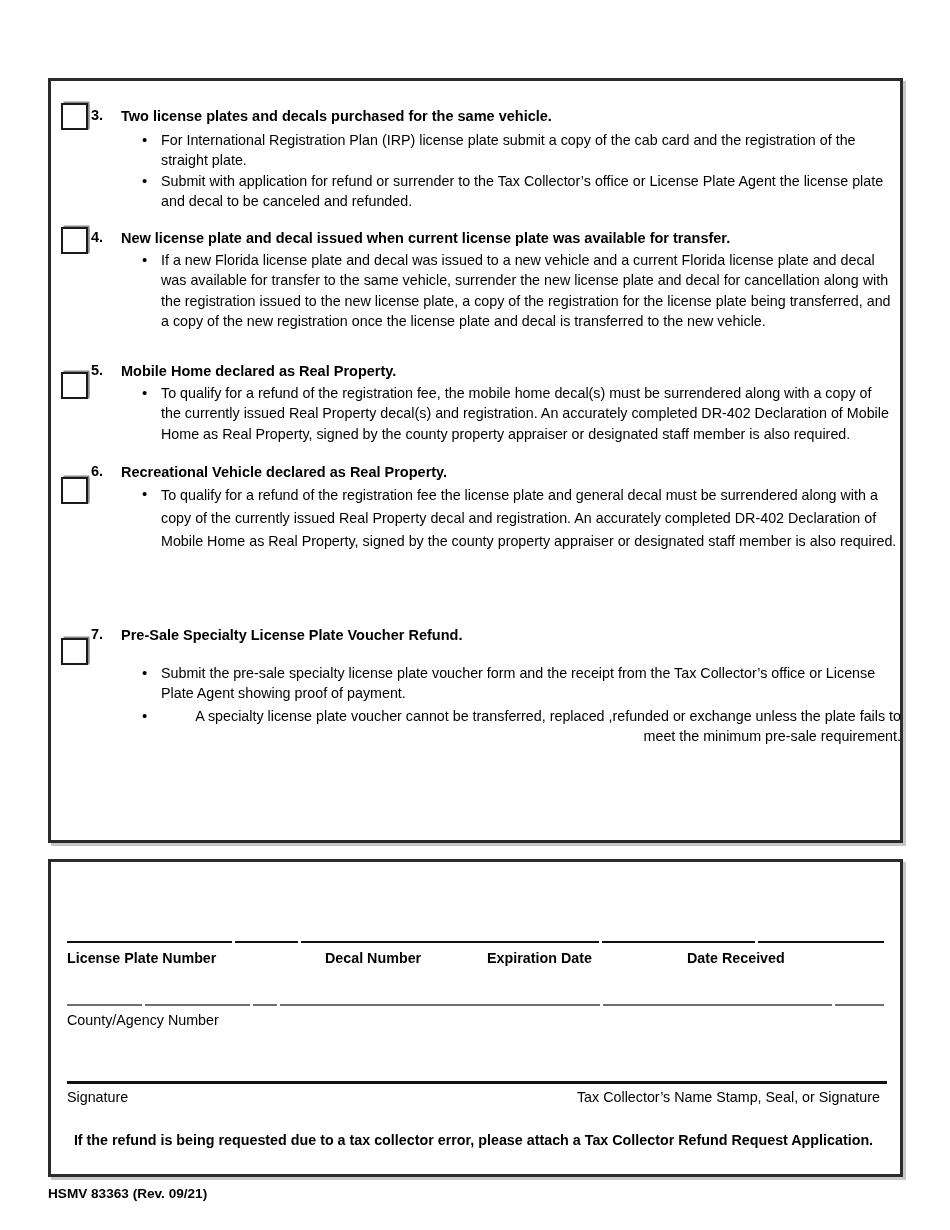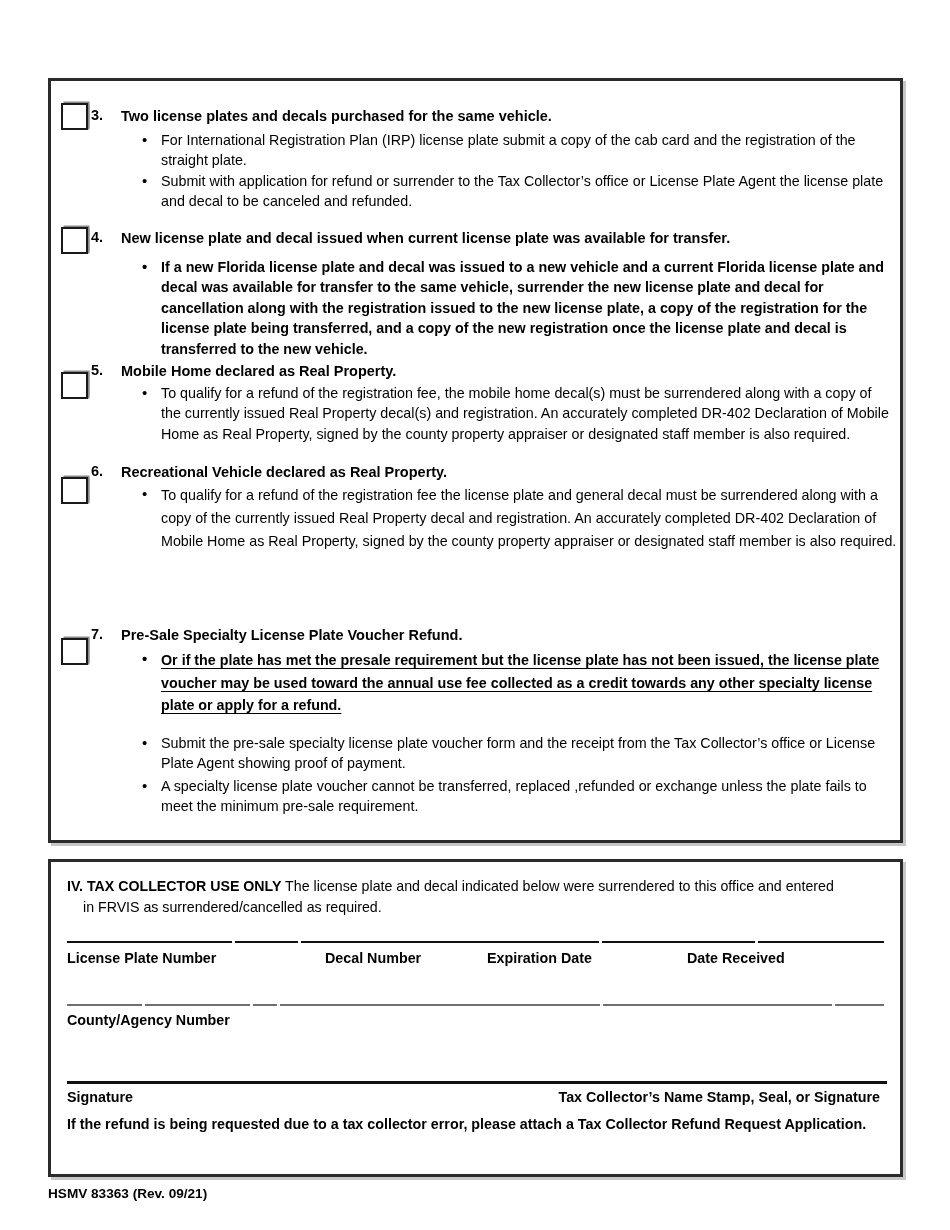--- a/index.html
+++ b/index.html
@@ -157,21 +157,21 @@
     font-weight: bold;
   }
   .labels-row span {
     position: absolute;
     white-space: nowrap;
   }
 
   .single-label {
     position: absolute;
     font-size: 14.3px;
-    font-weight: bold;
+    font-weight: normal;
     white-space: nowrap;
   }
 
   .rule-solid {
     position: absolute;
     height: 2.5px;
     background: #111111;
   }
 
   .tc-note {
@@ -205,21 +205,21 @@
       <ul class="bullets" style="position:absolute; left:88px; top:47px; width:760px;">
         <li style="margin-top:2px;">For International Registration Plan (IRP) license plate submit a copy of the cab card and the registration of the straight plate.</li>
         <li>Submit with application for refund or surrender to the Tax Collector’s office or License Plate Agent the license plate and decal to be canceled and refunded.</li>
       </ul>
     </div>
 
     <div class="item">
       <div class="chk" style="left:10px; top:146px;"></div>
       <div class="item-num" style="left:40px; top:148px;">4.</div>
       <div class="item-title" style="position:absolute; left:70px; top:148px; width:790px;">New license plate and decal issued when current license plate was available for transfer.</div>
-      <ul class="bullets" style="position:absolute; left:88px; top:176px; width:760px;font-weight:bold;">
+      <ul class="bullets" style="position:absolute; left:88px; top:169px; width:760px;">
         <li>If a new Florida license plate and decal was issued to a new vehicle and a current Florida license plate and decal was available for transfer to the same vehicle, surrender the new license plate and decal for cancellation along with the registration issued to the new license plate, a copy of the registration for the license plate being transferred, and a copy of the new registration once the license plate and decal is transferred to the new vehicle.</li>
       </ul>
     </div>
 
     <div class="item">
       <div class="chk" style="left:10px; top:291px;"></div>
       <div class="item-num" style="left:40px; top:281px;">5.</div>
       <div class="item-title" style="position:absolute; left:70px; top:281px; width:780px;">Mobile Home declared as Real Property.</div>
       <ul class="bullets" style="position:absolute; left:88px; top:302px; width:755px;">
         <li>To qualify for a refund of the registration fee, the mobile home decal(s) must be surrendered along with a copy of the currently issued Real Property decal(s) and registration. An accurately completed DR-402 Declaration of Mobile Home as Real Property, signed by the county property appraiser or designated staff member is also required.</li>
@@ -233,34 +233,29 @@
       <ul class="bullets loose" style="position:absolute; left:88px; top:403px; width:762px;">
         <li>To qualify for a refund of the registration fee the license plate and general decal must be surrendered along with a copy of the currently issued Real Property decal and registration. An accurately completed DR-402 Declaration of Mobile Home as Real Property, signed by the county property appraiser or designated staff member is also required.</li>
       </ul>
     </div>
 
     <div class="item">
       <div class="chk" style="left:10px; top:557px;"></div>
       <div class="item-num" style="left:40px; top:545px;">7.</div>
       <div class="item-title" style="position:absolute; left:70px; top:545px; width:780px;">Pre-Sale Specialty License Plate Voucher Refund.</div>
       <ul class="bullets" style="position:absolute; left:88px; top:566px; width:762px;">
-        <li class="bold-ul" style="margin-top:2px; line-height:1.58;">Or if the plate has met the presale requirement but the license plate has not been issued, the license plate voucher may be used toward the annual use fee collected as a credit towards any other specialty license plate or apply for a refund.</li>
         <li style="margin-top:16px;">Submit the pre-sale specialty license plate voucher form and the receipt from the Tax Collector’s office or License Plate Agent showing proof of payment.</li>
-        <li style="margin-top:2px;">A specialty license plate voucher cannot be transferred, replaced ,refunded or exchange unless the plate fails to meet the minimum pre-sale requirement.</li>
+        <li style="margin-top:2px;text-align:right;">A specialty license plate voucher cannot be transferred, replaced ,refunded or exchange unless the plate fails to meet the minimum pre-sale requirement.</li>
       </ul>
     </div>
 
   </div>
 
   <div class="box-tc">
 
-    <div class="tc-head">
-      <span class="roman">IV. TAX COLLECTOR USE ONLY</span><span> The license plate and decal indicated below were surrendered to this office and entered</span>
-      <span class="cont">in FRVIS as surrendered/cancelled as required.</span>
-    </div>
 
     <div class="rule-row" style="top:79px;">
       <div class="rule-seg" style="width:166px;"></div>
       <div class="rule-seg" style="width:63px;"></div>
       <div class="rule-seg" style="width:300px;"></div>
       <div class="rule-seg" style="width:153px;"></div>
       <div class="rule-seg last" style="width:127px;"></div>
     </div>
 
     <div class="labels-row" style="top:88px; height:22px;">
@@ -279,19 +274,19 @@
       <div class="rule-seg last" style="width:50px;"></div>
     </div>
 
     <div class="single-label" style="left:16px; top:150px;">County/Agency Number</div>
 
     <div class="rule-solid" style="left:16px; top:219px; width:820px;"></div>
 
     <div class="single-label" style="left:16px; top:227px;">Signature</div>
     <div class="single-label" style="right:20px; top:227px;">Tax Collector’s Name Stamp, Seal, or Signature</div>
 
-    <div class="tc-note" style="top:252px;">If the refund is being requested due to a tax collector error, please attach a Tax Collector Refund Request Application.</div>
+    <div class="tc-note" style="top:268px;text-align:center;">If the refund is being requested due to a tax collector error, please attach a Tax Collector Refund Request Application.</div>
 
   </div>
 
   <div class="footer">HSMV 83363 (Rev. 09/21)</div>
 
 </div>
 
 </body></html>

